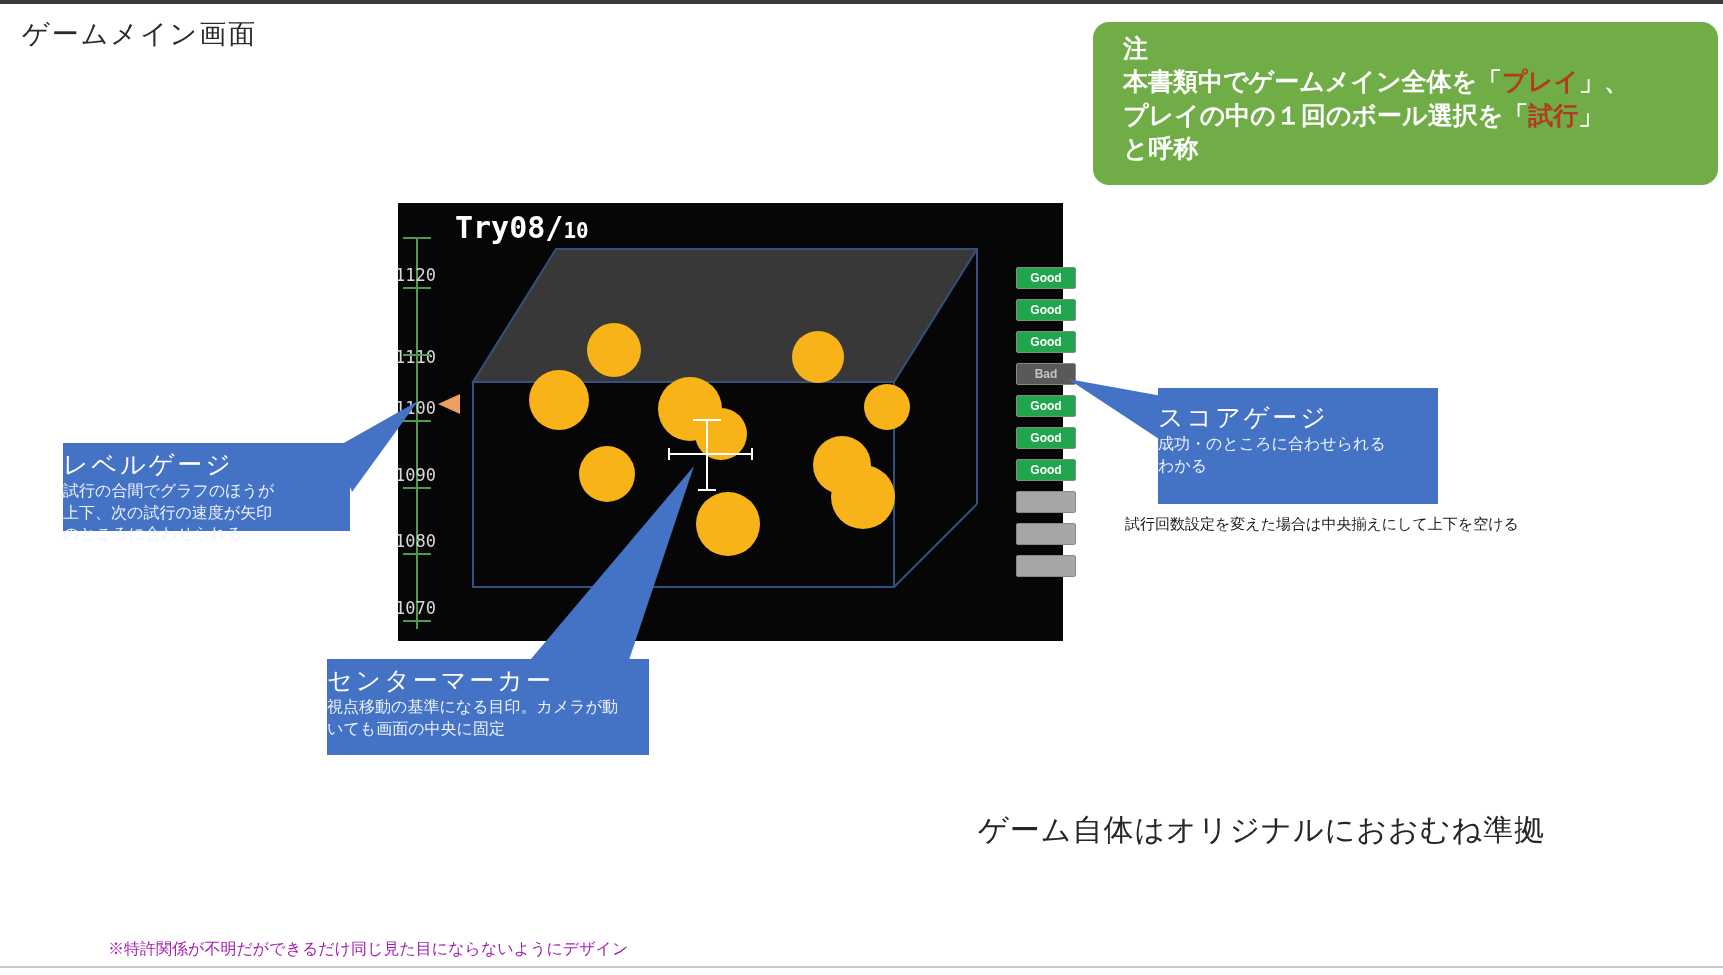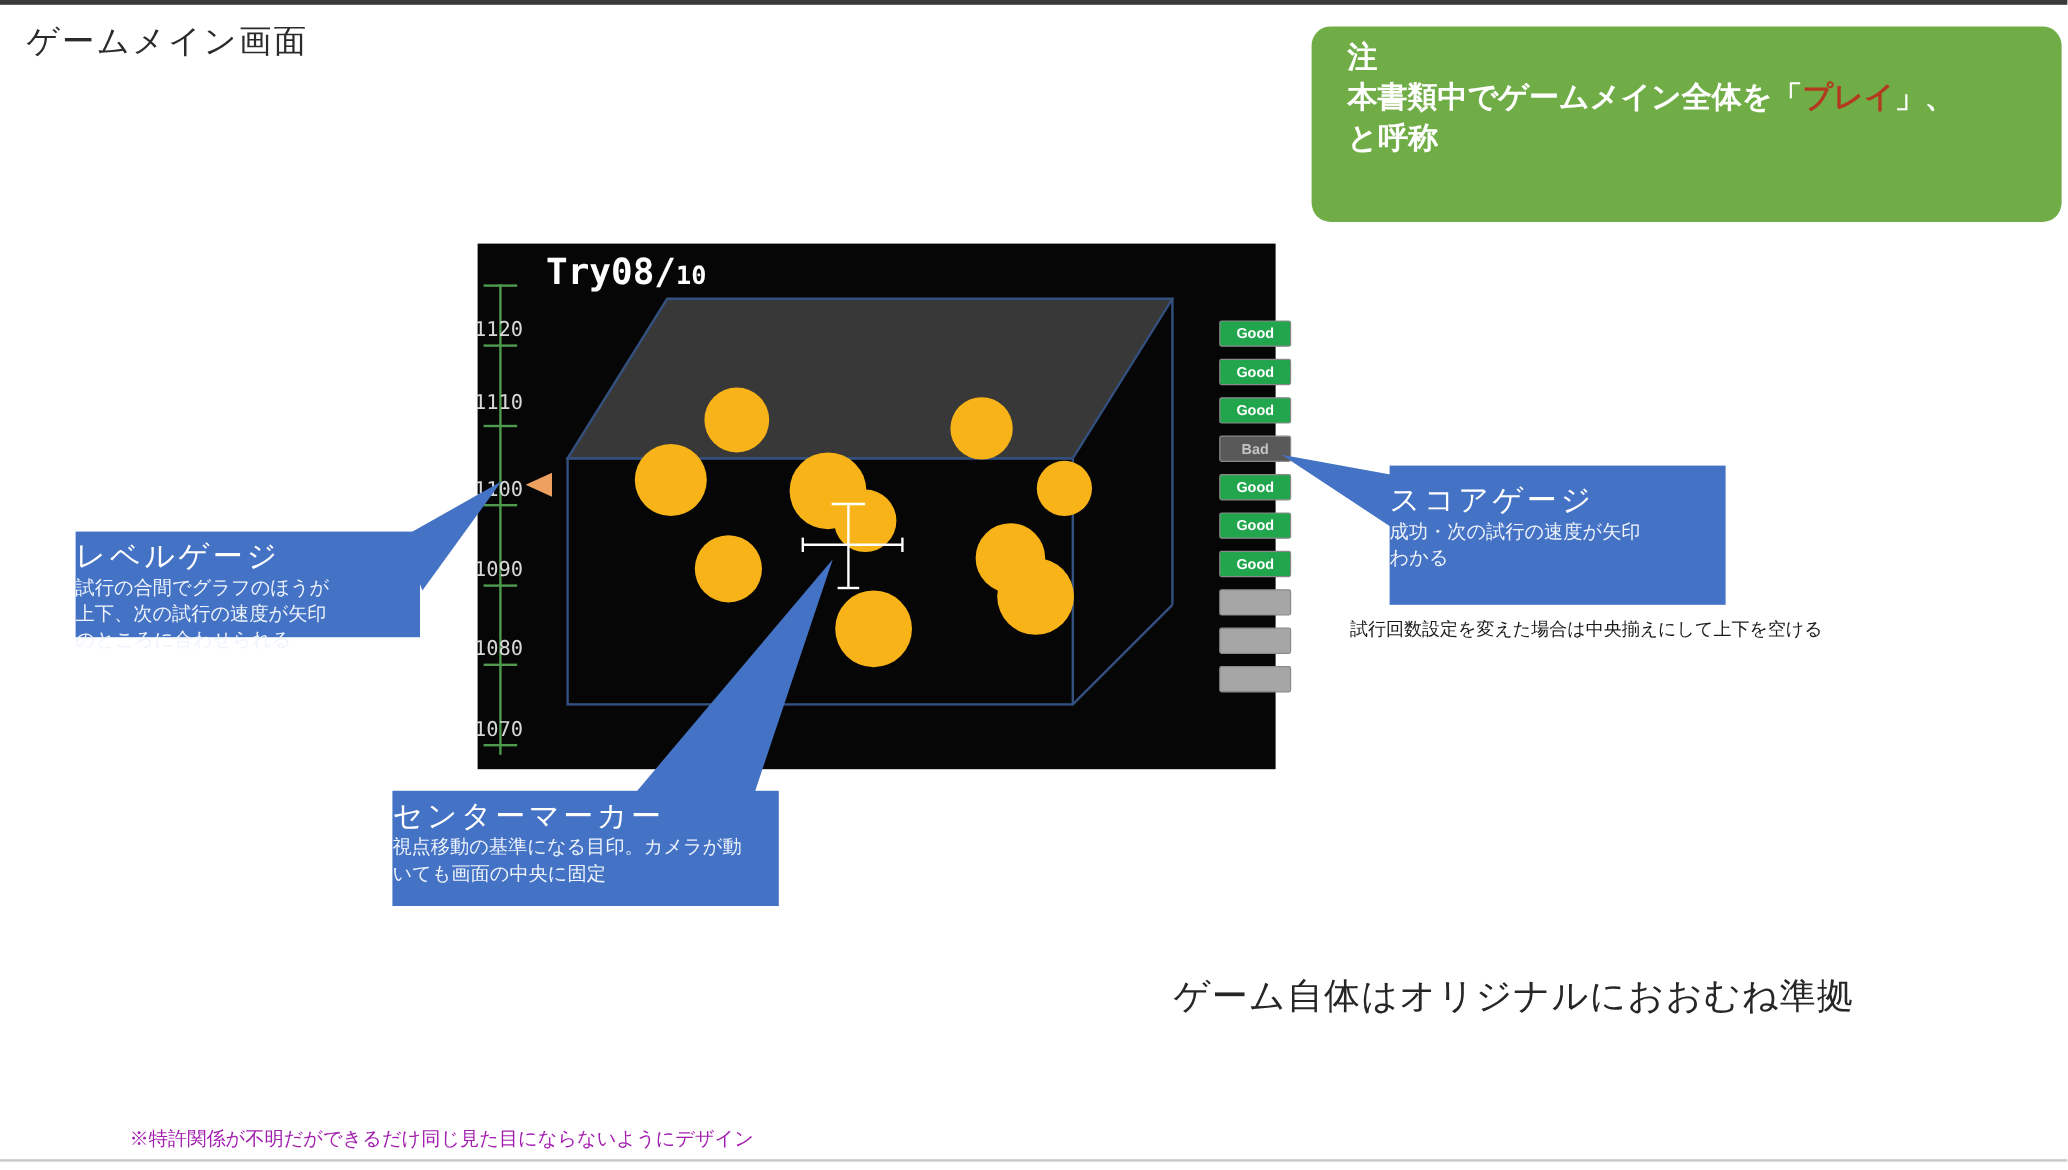--- a/index.html
+++ b/index.html
@@ -68,20 +68,21 @@
 </head>
 <body>
 
 <div class="top-edge"></div>
 
 <div class="page-title">ゲームメイン画面</div>
 
 <div class="note-box">
   <div>注</div>
   <div><span>本書類中でゲームメイン全体を「</span><span class="red">プレイ</span><span>」、</span></div>
+  <div><span>プレイの中の１回のボール選択を「</span><span class="red">試行</span><span>」</span></div>
   <div>と呼称</div>
 </div>
 
 <div class="game-screen">
 
   <div class="try-counter"><span>Try08/</span><span class="total">10</span></div>
 
   <svg class="wire-svg" width="678" height="438" viewBox="0 0 678 438">
     <polygon points="158,46 579,46 496,179 75,179" fill="var(--box-top-gray,#383838)" stroke="var(--box-blue,#33507E)" stroke-width="2"></polygon>
     <rect x="75" y="179" width="421" height="205" fill="none" stroke="var(--box-blue,#33507E)" stroke-width="2"></rect>
@@ -111,21 +112,21 @@
       <line x1="271" y1="245" x2="271" y2="257"></line>
       <line x1="354" y1="245" x2="354" y2="257"></line>
     </g>
   </svg>
 
   <div class="gauge-line"></div>
   <div class="gauge-top-tick"></div>
   <div id="gauge-ticks">
       <div class="tick-label" style="top: 62px;">1120</div>
       <div class="tick-underline" style="top: 84px;"></div>
-      <div class="tick-label" style="top: 123px;">1110</div>
+      <div class="tick-label" style="top: 144px;">1110</div>
       <div class="tick-underline" style="top: 150.5px;"></div>
       <div class="tick-label" style="top: 195px;">1100</div>
       <div class="tick-underline" style="top: 217px;"></div>
       <div class="tick-label" style="top: 261.5px;">1090</div>
       <div class="tick-underline" style="top: 283.5px;"></div>
       <div class="tick-label" style="top: 328px;">1080</div>
       <div class="tick-underline" style="top: 350px;"></div>
       <div class="tick-label" style="top: 394.5px;">1070</div>
       <div class="tick-underline" style="top: 416.5px;"></div>
     </div>
@@ -164,21 +165,21 @@
   <div class="c-title">センターマーカー</div>
   <div class="c-body">
       <div>視点移動の基準になる目印。カメラが動</div>
       <div>いても画面の中央に固定</div>
     </div>
 </div>
 
 <div class="callout callout-score">
   <div class="c-title">スコアゲージ</div>
   <div class="c-body">
-      <div>成功・次の試行の速度が矢印</div>
+      <div>成功・のところに合わせられる</div>
       <div>わかる</div>
     </div>
 </div>
 
 <div class="score-note">試行回数設定を変えた場合は中央揃えにして上下を空ける</div>
 <div class="bottom-caption">ゲーム自体はオリジナルにおおむね準拠</div>
 <div class="footer-note">※特許関係が不明だができるだけ同じ見た目にならないようにデザイン</div>
 <div class="bottom-edge"></div>
 
 </body></html>

